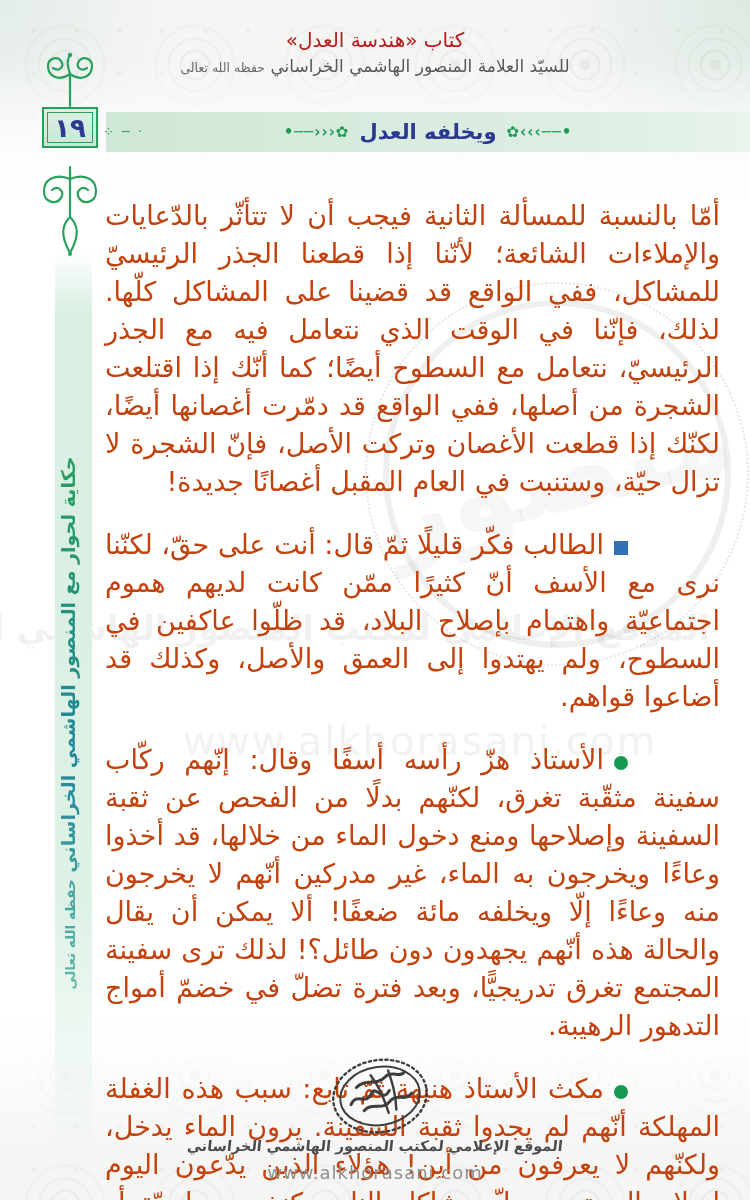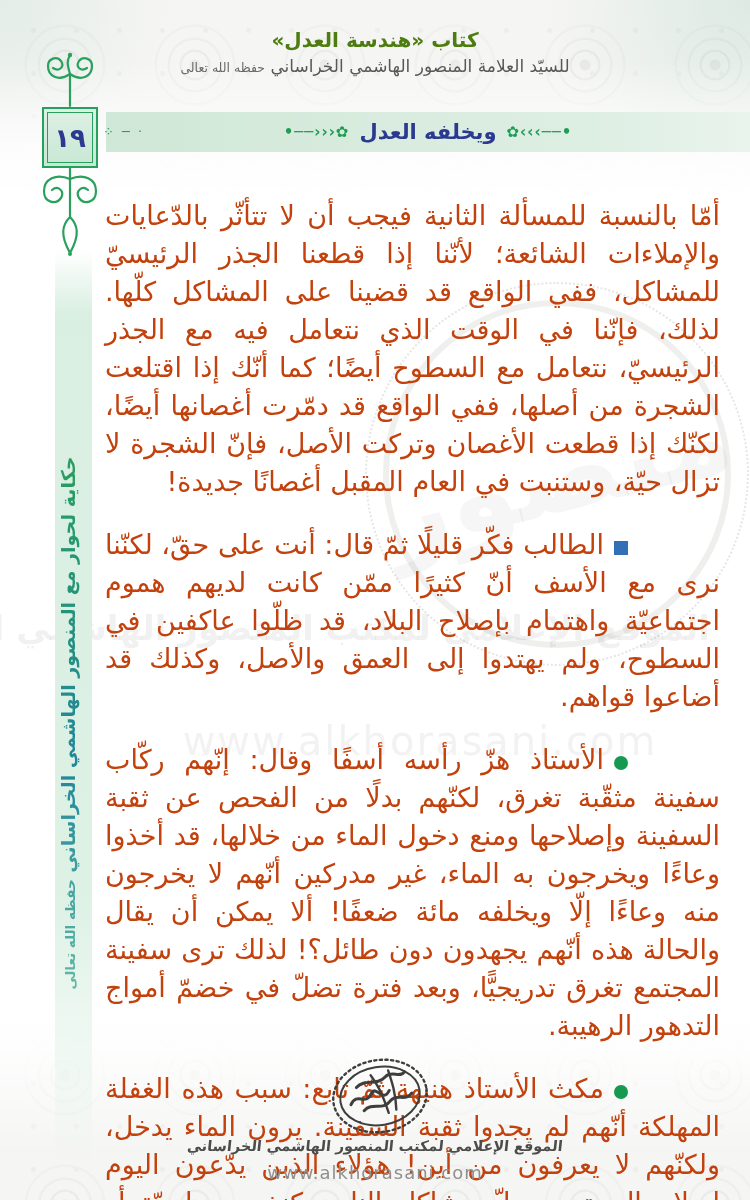--- a/index.html
+++ b/index.html
@@ -33,42 +33,42 @@
   .pattern-bottom{top:1010px;height:190px;}
   .pattern-bottom::after{
     content:"";position:absolute;inset:0;
     background:linear-gradient(to top, rgba(255,255,255,0) 25%, rgba(255,255,255,0.85) 78%, #ffffff 100%);
   }
 
   
   .book-title{
     position:absolute;top:28px;left:0;right:0;z-index:3;
     text-align:center;direction:rtl;
-    color:#4d7c0f;font-weight:bold;font-size:20px;
+    color:#b91c1c;font-weight:normal;font-size:20px;
   }
   .author-line{
     position:absolute;top:56px;left:0;right:0;z-index:3;
     text-align:center;direction:rtl;
     color:#585856;font-weight:normal;font-size:17px;
   }
   .author-line .honorific{font-size:12.5px;color:#6a6a68;}
 
   
   .band{
     position:absolute;left:106px;top:112px;width:644px;height:40px;z-index:2;
     background:linear-gradient(to right, #cfe7d6, #d9ecdf 45%, #ddeee3 75%, #e9f4ec);
     display:flex;align-items:center;justify-content:center;direction:ltr;gap:10px;
   }
   .band .orn{color:#1f9d55;font-size:15px;font-weight:bold;letter-spacing:1px;white-space:nowrap;}
   .band-title{color:#2b3990;font-weight:bold;font-size:21px;direction:rtl;}
 
   
   .pn-flourish{position:absolute;z-index:3;}
   .pn-box{
-    position:absolute;left:42px;top:107px;width:56px;height:61px;z-index:3;
+    position:absolute;left:42px;top:107px;width:56px;height:41px;z-index:3;
     background:linear-gradient(#ddf0e4,#c9e7d4);
     border:2px solid #27a05d;box-sizing:border-box;
   }
   .pn-box::after{content:"";position:absolute;inset:3px;border:1.5px solid #27a05d;}
   .pn-num{
     position:absolute;inset:0;display:flex;align-items:center;justify-content:center;
     color:#2b3990;font-size:26px;font-weight:bold;
   }
   .pn-side{position:absolute;left:103px;top:124px;z-index:3;color:#27a05d;font-size:13px;letter-spacing:2px;}
 

